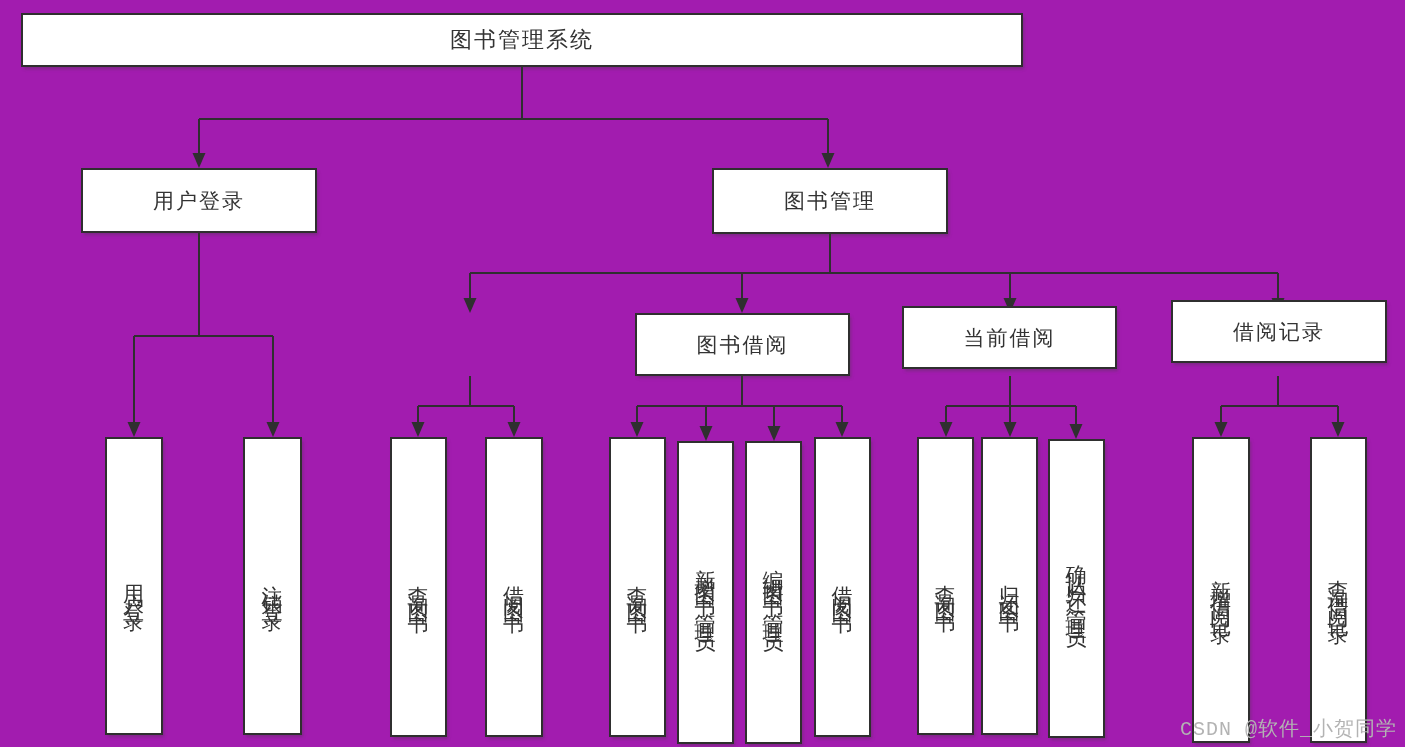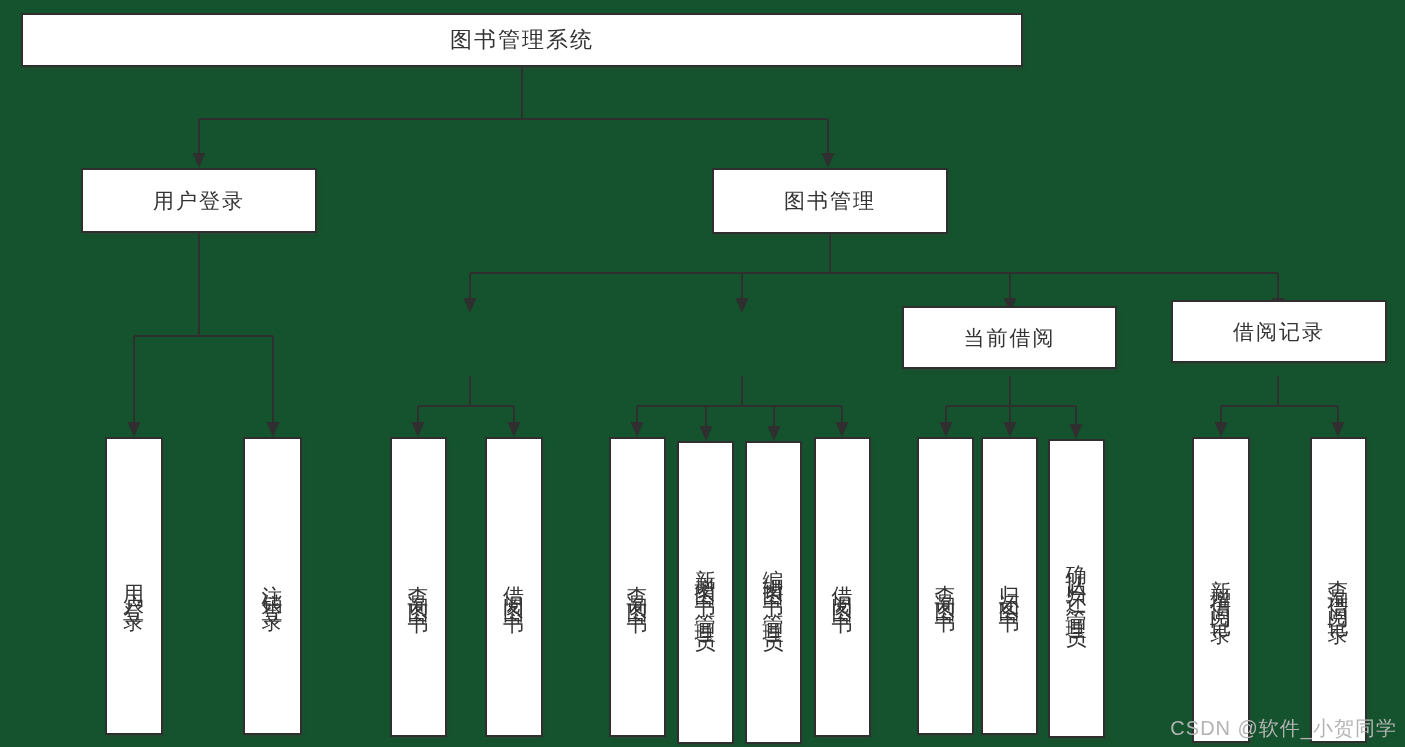--- a/index.html
+++ b/index.html
@@ -5,21 +5,21 @@
   html, body {
     margin: 0;
     padding: 0;
     background: #ffffff;
     font-family: "Liberation Sans", "DejaVu Sans", sans-serif;
   }
   #stage {
     position: relative;
     width: 1405px;
     height: 747px;
-    background: #14532d;
+    background: #a21caf;
     overflow: hidden;
   }
   #wires {
     position: absolute;
     left: 0; top: 0;
     width: 1405px; height: 747px;
   }
   #wires path {
     fill: none;
     stroke: #2f2f2f;
@@ -56,20 +56,21 @@
     line-height: 1;
   }
   .watermark {
     position: absolute;
     right: 8px;
     bottom: 5px;
     color: #b3b3b3;
     font-size: 20px;
     letter-spacing: 1px;
     white-space: nowrap;
+    font-family: Liberation Mono, monospace;
   }
 </style>
 </head>
 <body>
 
 <div id="stage">
 
   <svg id="wires" viewBox="0 0 1405 747" xmlns="http://www.w3.org/2000/svg">
     <g>
       <path d="M522,67 V119 M199,119 H828 M199,119 V153 M828,119 V153"></path>
@@ -117,20 +118,23 @@
     <span>图书管理系统</span>
   </div>
 
   <div class="node h" style="left:81px;top:168px;width:236px;height:65px">
     <span>用户登录</span>
   </div>
   <div class="node h" style="left:712px;top:168px;width:236px;height:66px">
     <span>图书管理</span>
   </div>
 
+  <div class="node h" style="left:635px;top:313px;width:215px;height:63px">
+    <span>图书借阅</span>
+  </div>
   <div class="node h" style="left:902px;top:306px;width:215px;height:63px">
     <span>当前借阅</span>
   </div>
   <div class="node h" style="left:1171px;top:300px;width:216px;height:63px">
     <span>借阅记录</span>
   </div>
 
   <div class="node v" style="left:105px;top:437px;width:58px;height:298px">
     <span>用户登录</span>
   </div>

